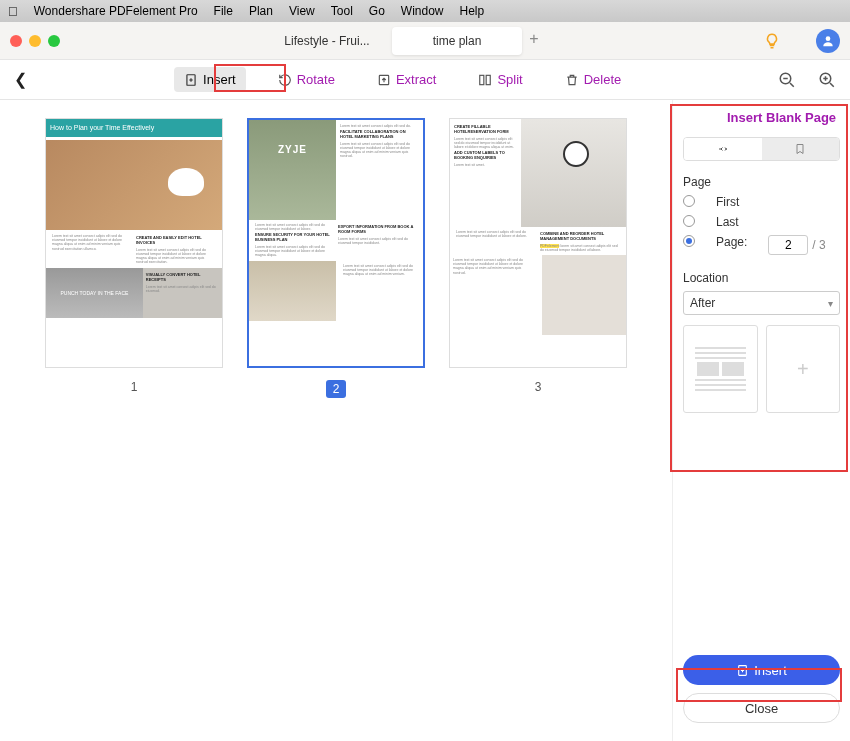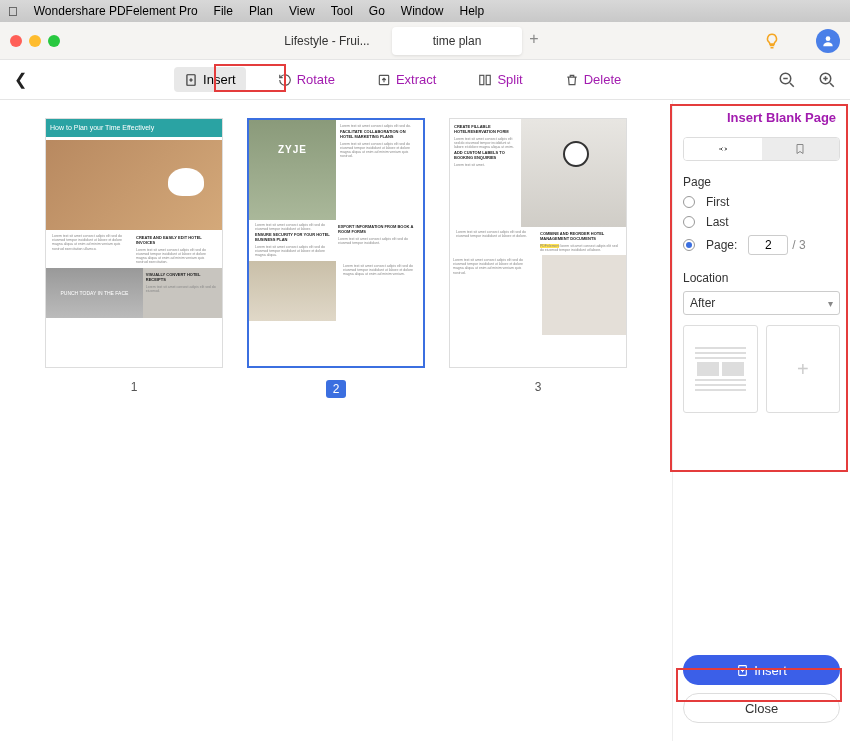--- a/index.html
+++ b/index.html
@@ -30,21 +30,21 @@
 .thumb.sel{border:2px solid #3b6fe0;}
 .pnum{font-size:12px;color:#555;}
 .pnum.sel{background:#3b6fe0;color:#fff;padding:2px 7px;border-radius:3px;}
 .sidepanel{width:178px;border-left:1px solid #eee;padding:10px 10px 0;display:flex;flex-direction:column;position:relative;height:100%;}
 .sp-title{font-size:13px;font-weight:600;color:#a21caf;margin-bottom:12px;padding-left:44px;}
 .sp-tabs{display:flex;border:1px solid #ddd;border-radius:4px;overflow:hidden;margin-bottom:14px;}
 .sp-tab{flex:1;height:22px;display:flex;align-items:center;justify-content:center;font-size:12px;color:#666;}
 .sp-tab.act{background:#fff;}
 .sp-tab.inact{background:#ececec;}
 .sp-sec{font-size:12px;color:#333;margin-bottom:6px;}
-.radio-row{display:flex;align-items:center;gap:11px;font-size:12px;color:#333;margin-bottom:6px;}
+.radio-row{display:flex;gap:21px;font-size:12px;color:#333;margin-bottom:6px;}
 .radio{width:12px;height:12px;border:1px solid #999;border-radius:50%;position:relative;}
 .radio.checked::after{content:"";position:absolute;inset:2px;background:#3b6fe0;border-radius:50%;}
 .pg-input{display:flex;align-items:center;gap:4px;}
 .pg-input input{width:40px;height:20px;border:1px solid #ccc;border-radius:3px;text-align:center;font-size:12px;}
 .loc-sel{width:100%;height:24px;border:1px solid #ccc;border-radius:3px;display:flex;align-items:center;justify-content:space-between;padding:0 6px;font-size:12px;color:#333;margin-bottom:10px;}
 .prevrow{display:flex;gap:8px;margin-bottom:10px;}
 .prev{flex:1;height:88px;border:1px solid #ddd;border-radius:3px;display:flex;flex-direction:column;align-items:center;justify-content:center;gap:3px;}
 .prev .line{width:70%;height:2px;background:#ddd;}
 .prev .boxes{display:flex;gap:3px;}
 .prev .boxes span{width:22px;height:14px;background:#ddd;}

